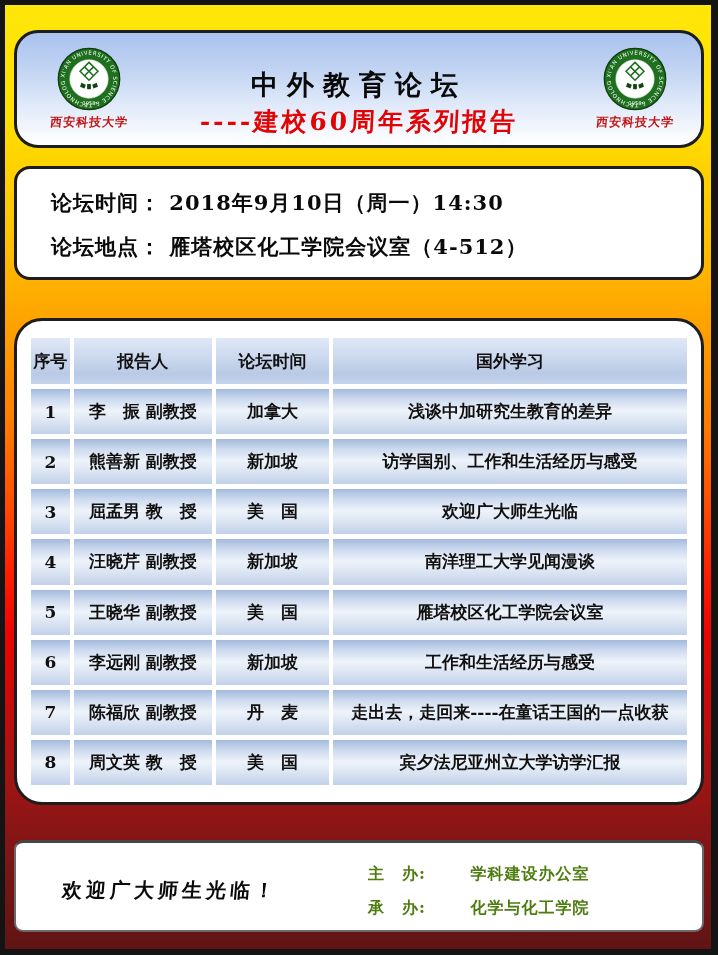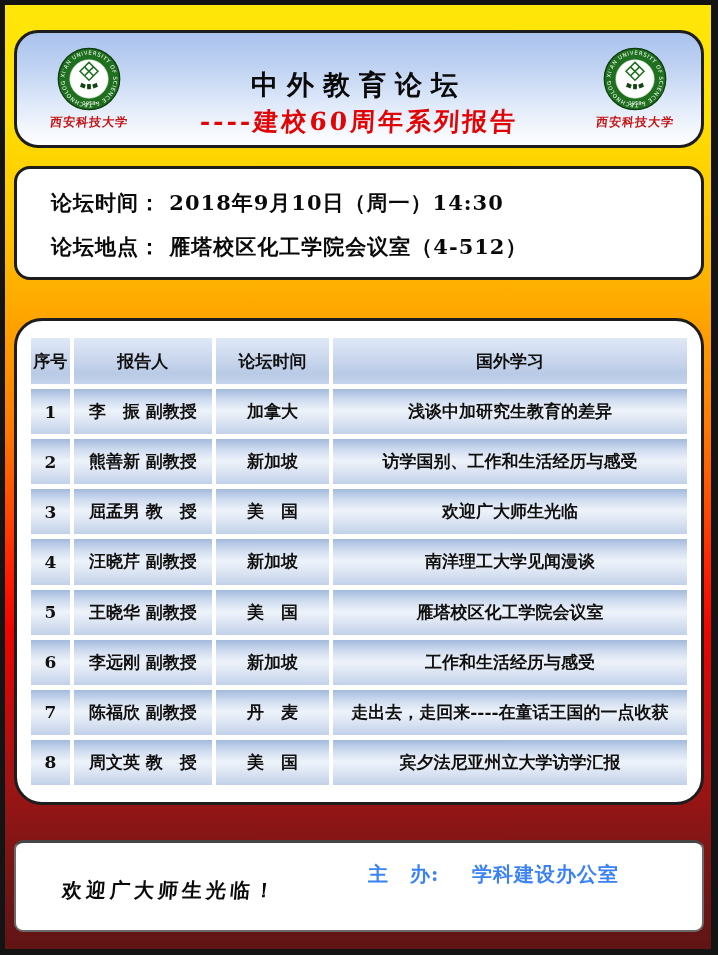--- a/index.html
+++ b/index.html
@@ -90,21 +90,21 @@
     border:2px solid #6a6a6a; border-top:3px solid #464646;
     border-radius:9px;
   }
   .welcome {
     position:absolute; left:46px; top:34px;
     font-size:20px; font-weight:900; color:#0a0a0a;
     letter-spacing:4px; transform:skewX(-5deg); white-space:nowrap;
   }
   .org-block { position:absolute; left:352px; top:14px; }
   .org-line {
-    font-size:20px; font-weight:bold; color:#3b82f6;
+    font-size:16px; font-weight:bold; color:#4d7c0f;
     line-height:34px; white-space:nowrap; letter-spacing:1px;
   }
   .org-line .lbl { display:inline-block; min-width:96px; }
 </style>
 </head>
 <body>
 
 <div class="page">
   <div class="frame"></div>
 
@@ -236,15 +236,19 @@
     </table>
   </div>
 
   <div class="box box4">
     <div class="welcome">欢迎广大师生光临！</div>
     <div class="org-block">
       <div class="org-line">
         <span class="lbl">主　办:</span>
         <span>学科建设办公室</span>
       </div>
+      <div class="org-line">
+        <span class="lbl">承　办:</span>
+        <span>化学与化工学院</span>
+      </div>
     </div>
   </div>
 </div>
 
 </body></html>

